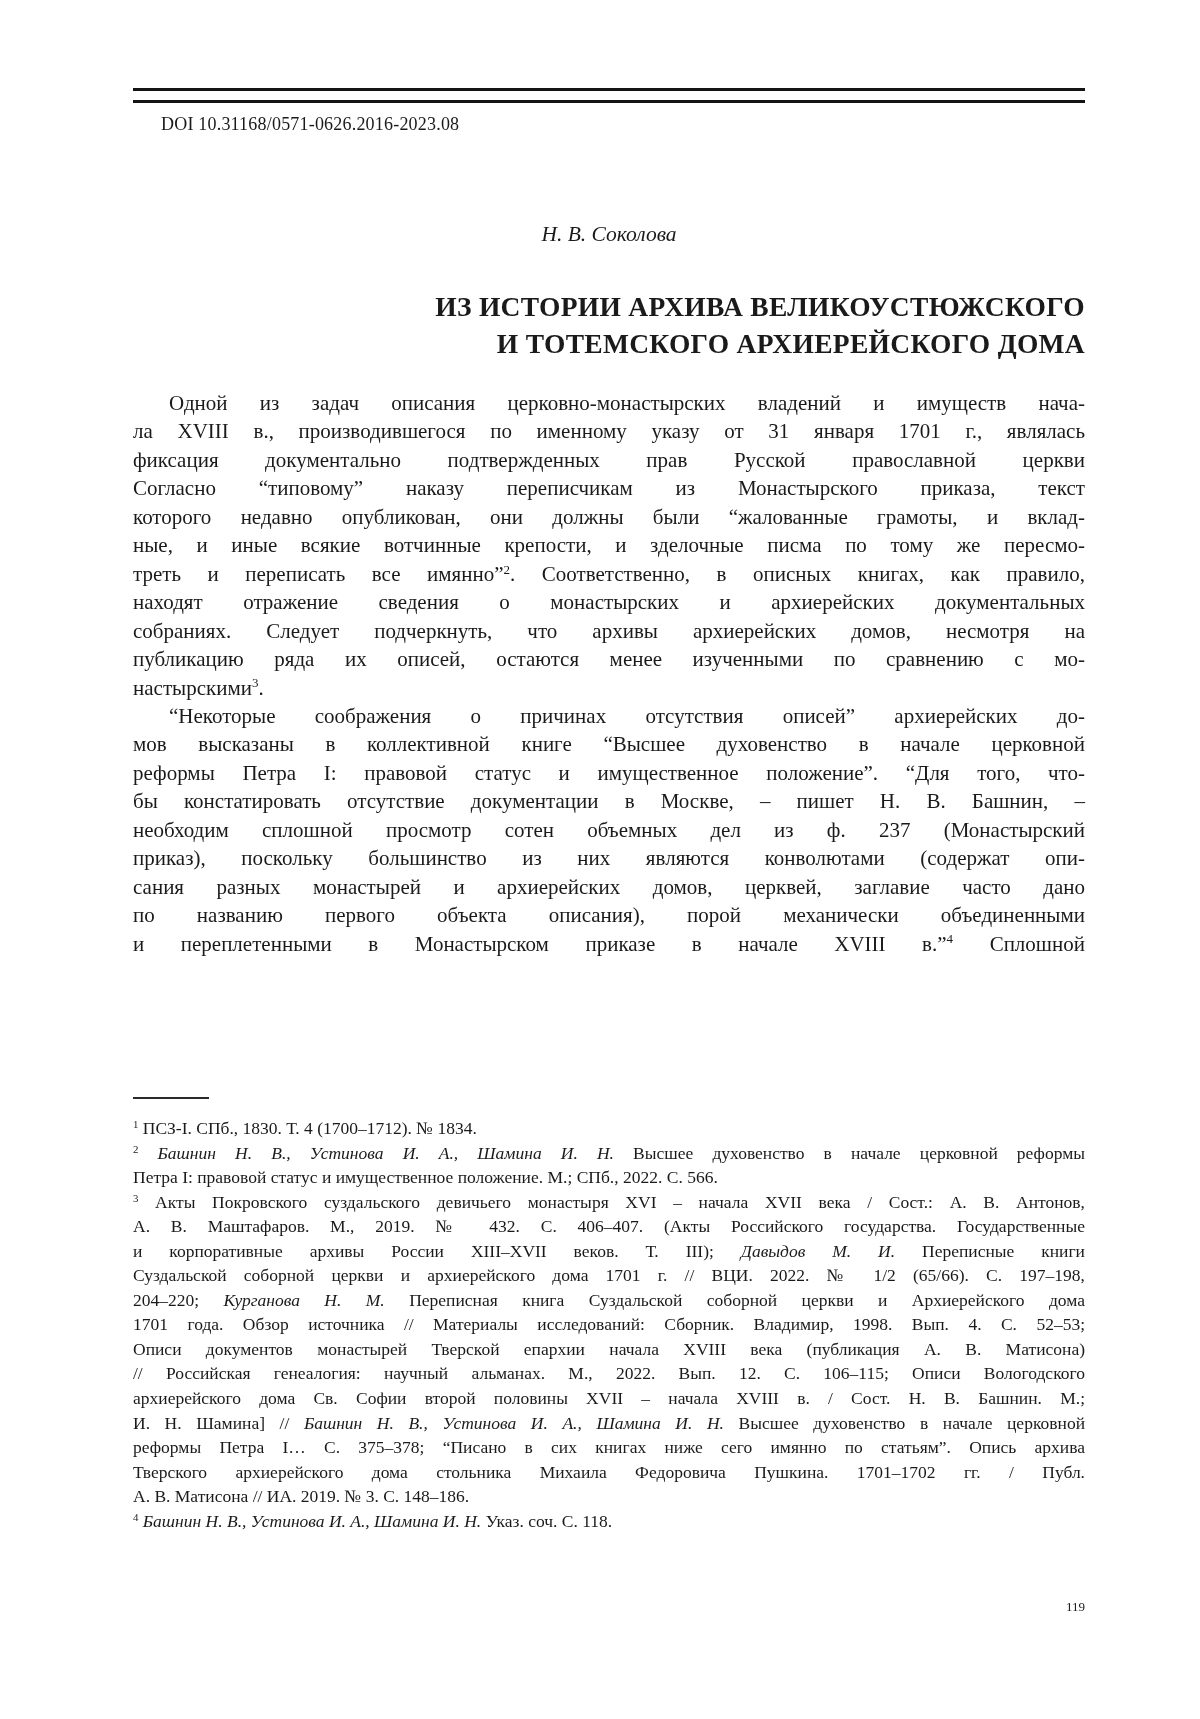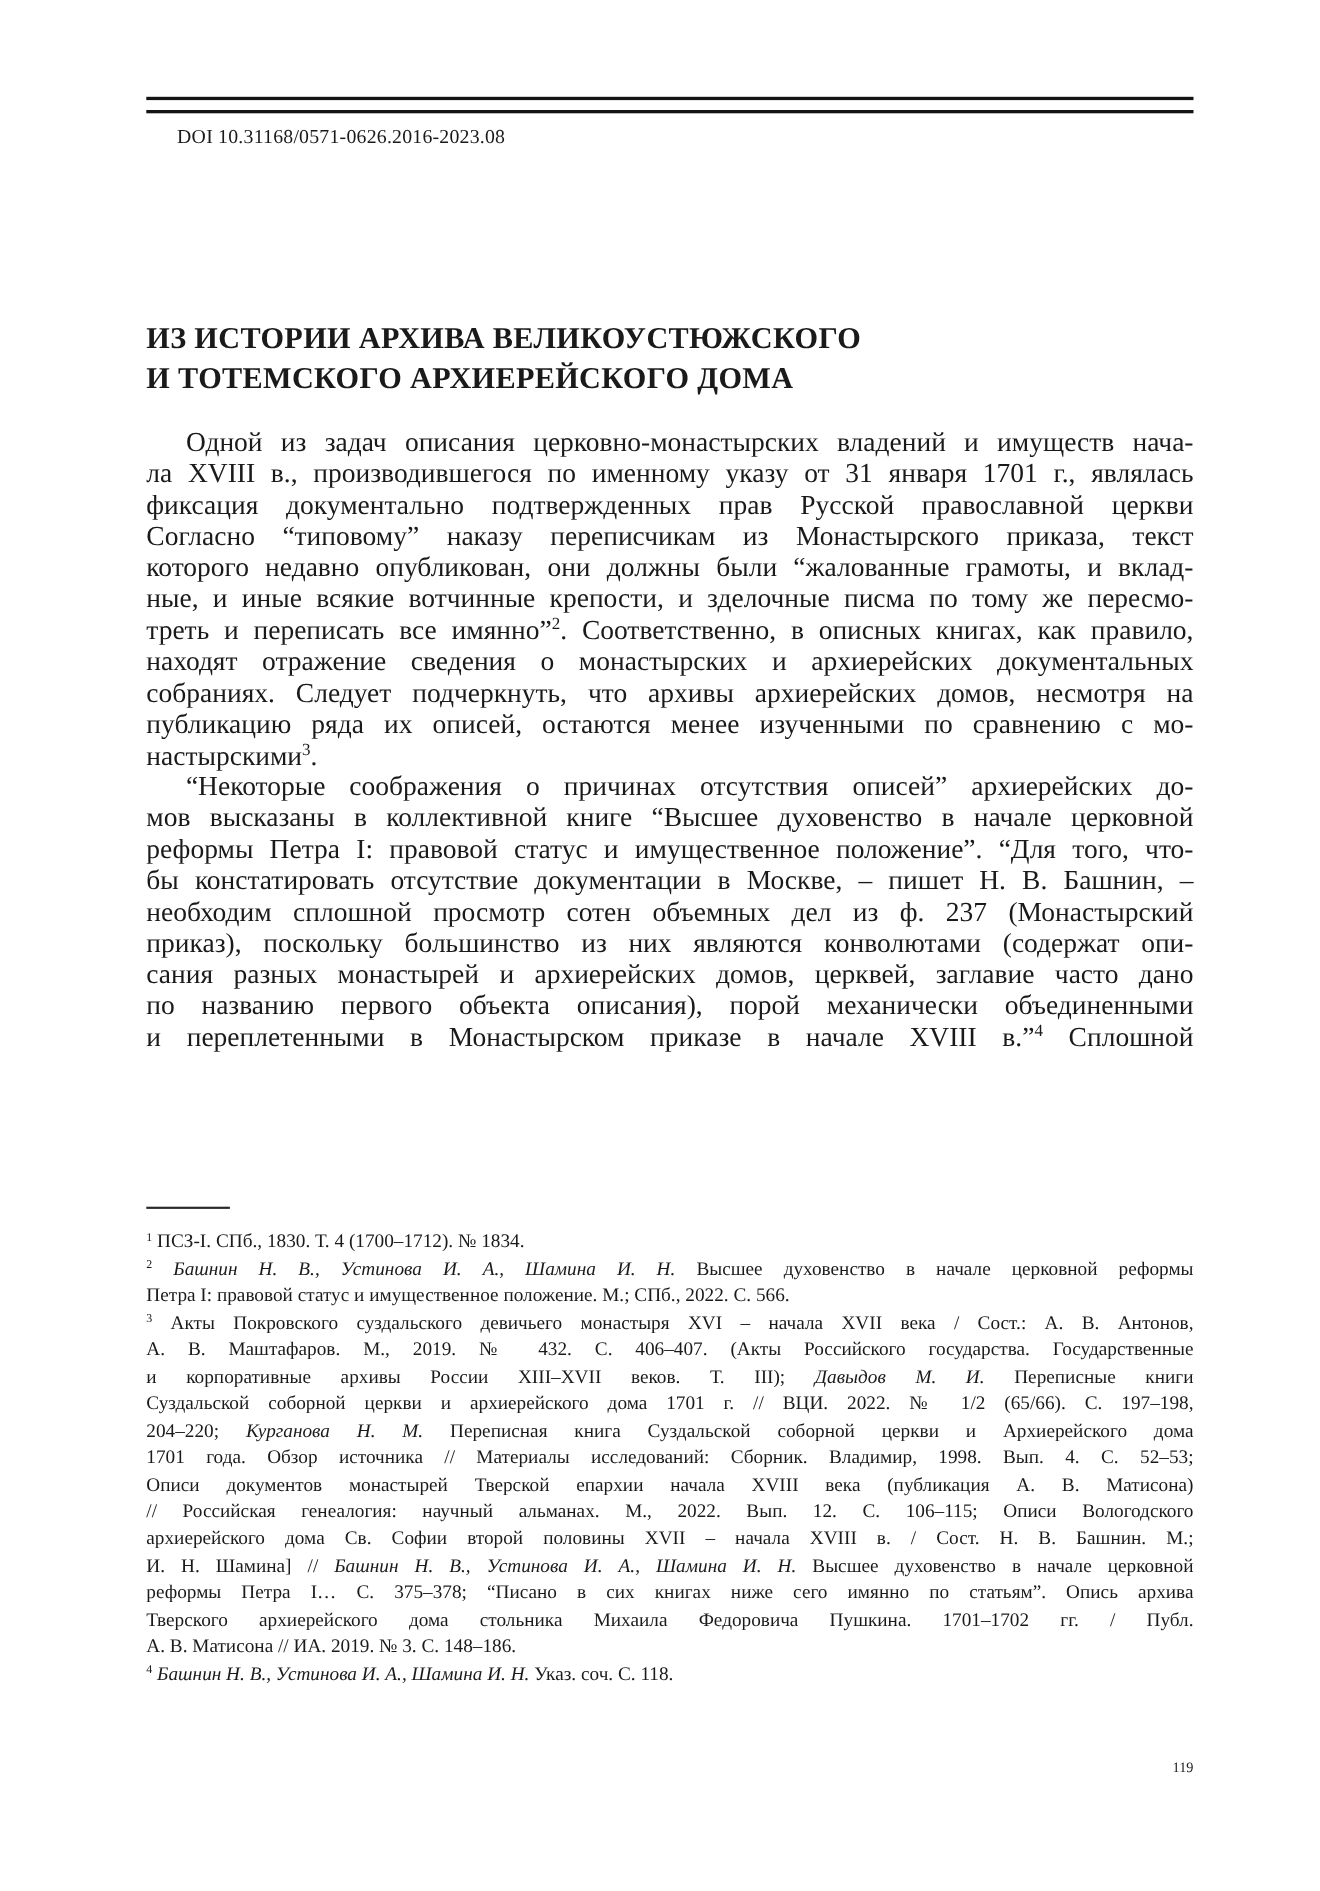--- a/index.html
+++ b/index.html
@@ -25,27 +25,27 @@
     font-size: 18px; letter-spacing: 0.2px;
   }
   .author {
     position: absolute;
     left: 133px; top: 222px; width: 952px;
     text-align: center; font-style: italic; font-size: 21.5px;
   }
   .title {
     position: absolute;
     left: 133px; top: 288px; width: 952px;
-    text-align: left; font-weight: bold; font-size: 27.5px;
+    text-align: right; font-weight: bold; font-size: 27.5px;
     line-height: 37px; letter-spacing: 0.3px;
   }
   .body-block {
     position: absolute;
     left: 133px; top: 389px; width: 952px;
-    font-size: 25px; line-height: 28.45px;
+    font-size: 21px; line-height: 28.45px;
   }
   .fn-rule {
     position: absolute;
     left: 133px; top: 1097px; width: 76px;
     border-top: 2.5px solid #2a2a2a;
   }
   .fn-block {
     position: absolute;
     left: 133px; top: 1116px; width: 952px;
     font-size: 17.5px; line-height: 24.55px;
@@ -63,20 +63,21 @@
     vertical-align: baseline; position: relative; top: -0.55em;
   }
   i { font-style: italic; }
 </style>
 </head>
 <body>
 
 <div class="page">
   <div class="top-rule"></div>
   <div class="doi">DOI 10.31168/0571-0626.2016-2023.08</div>
+  <div class="author">Н. В. Соколова</div>
   <div class="title">
     <div>ИЗ ИСТОРИИ АРХИВА ВЕЛИКОУСТЮЖСКОГО</div>
     <div>И ТОТЕМСКОГО АРХИЕРЕЙСКОГО ДОМА</div>
   </div>
   <div class="body-block">
       <div class="tline aj ind"><span>Одной из задач описания церковно-монастырских владений и имуществ нача-</span></div>
       <div class="tline aj"><span>ла XVIII в., производившегося по именному указу от 31 января 1701 г., являлась</span></div>
       <div class="tline aj"><span>фиксация документально подтвержденных прав Русской православной церкви</span></div>
       <div class="tline aj"><span>Согласно “типовому” наказу переписчикам из Монастырского приказа, текст</span></div>
       <div class="tline aj"><span>которого недавно опубликован, они должны были “жалованные грамоты, и вклад-</span></div>

